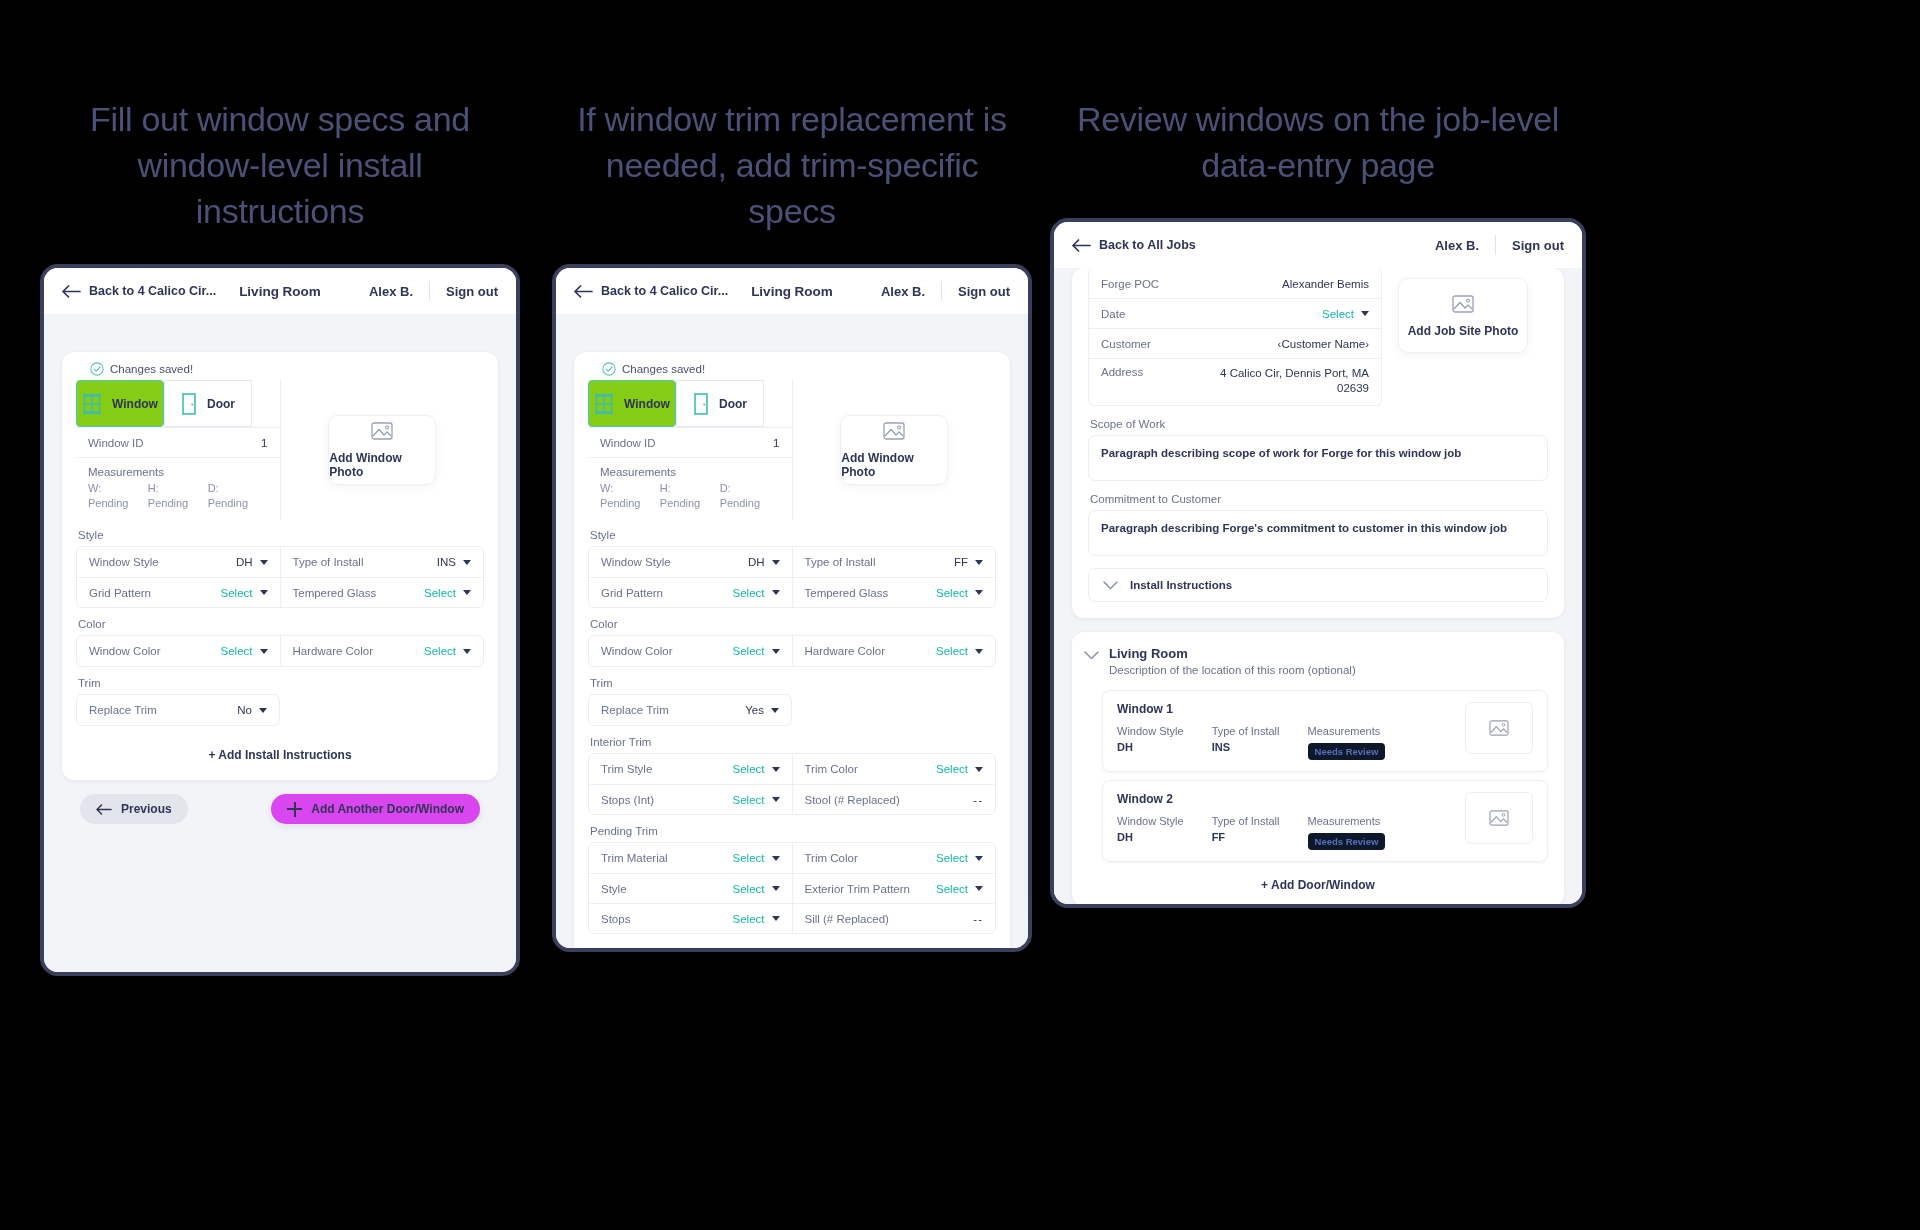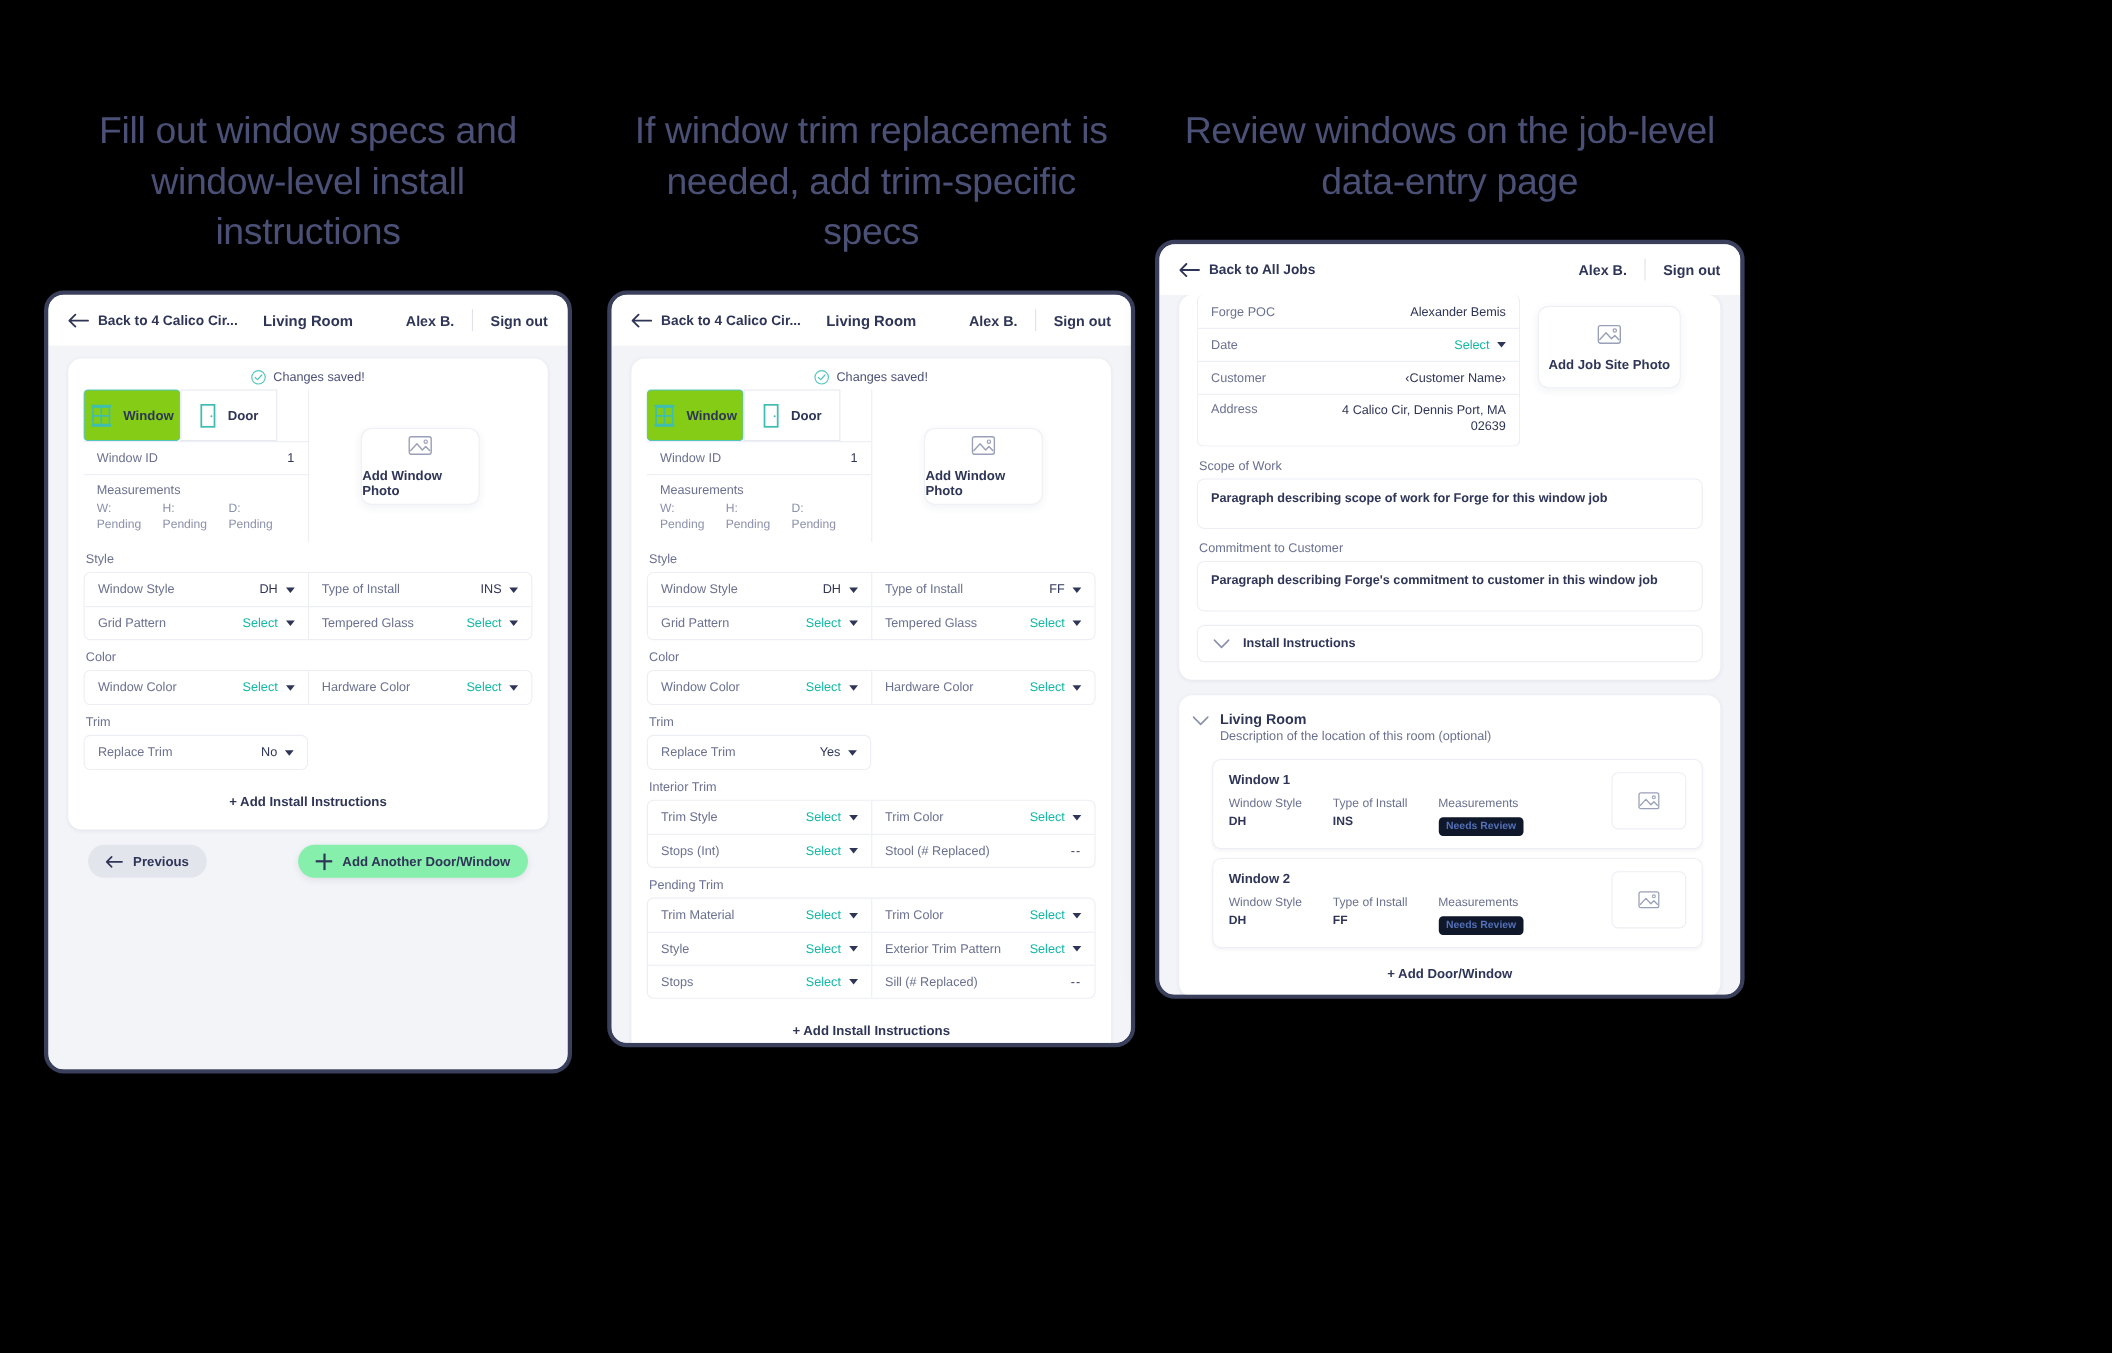--- a/index.html
+++ b/index.html
@@ -66,23 +66,23 @@
     overflow: hidden;
   }
 
   .card {
     background: #ffffff;
     border-radius: 12px;
     box-shadow: 0 1px 4px rgba(40,45,80,0.07);
   }
 
   .saved-row {
-    display: flex; align-items: center; justify-content: center;
+    display: flex; align-items: center; justify-content: flex-start;
     gap: 6px; padding: 10px 14px 4px 14px;
-    color: #4b5076; font-size: 11.5px;
+    color: #4b5076; font-size: 11.5px; margin-top: 26px;
   }
   .check-ic { width: 14px; height: 14px; display:block; }
 
   
   .typetabs { display: flex; }
   .typetab {
     flex: 0 0 auto;
     display: flex; align-items: center; justify-content: center; gap: 10px;
     width: 88px; height: 47px;
     border: 1px solid #e7e9f0;
@@ -152,21 +152,21 @@
     display: flex; align-items: center; justify-content: space-between;
     padding: 14px 18px 0 18px;
     gap: 36px;
   }
   .pill {
     display: inline-flex; align-items: center; gap: 9px;
     height: 30px; padding: 0 16px; border-radius: 999px;
     font-size: 12px; font-weight: bold; color: #2f3557;
   }
   .pill.grey { background: #e3e5ed; }
-  .pill.white { background: #86efac; box-shadow: 0 2px 7px rgba(40,45,80,0.10); }
+  .pill.white { background: #d946ef; box-shadow: 0 2px 7px rgba(40,45,80,0.10); }
 
   
   .job-card { padding: 0 16px 16px 16px; }
   .job-top { display: flex; gap: 16px; }
   .job-info {
     flex: 1 1 auto;
     border: 1px solid #eceef4; border-radius: 6px;
     border-top: none;
   }
   .job-photo-col { flex: 0 0 150px; display: flex; align-items: flex-start; padding-top: 10px;}

